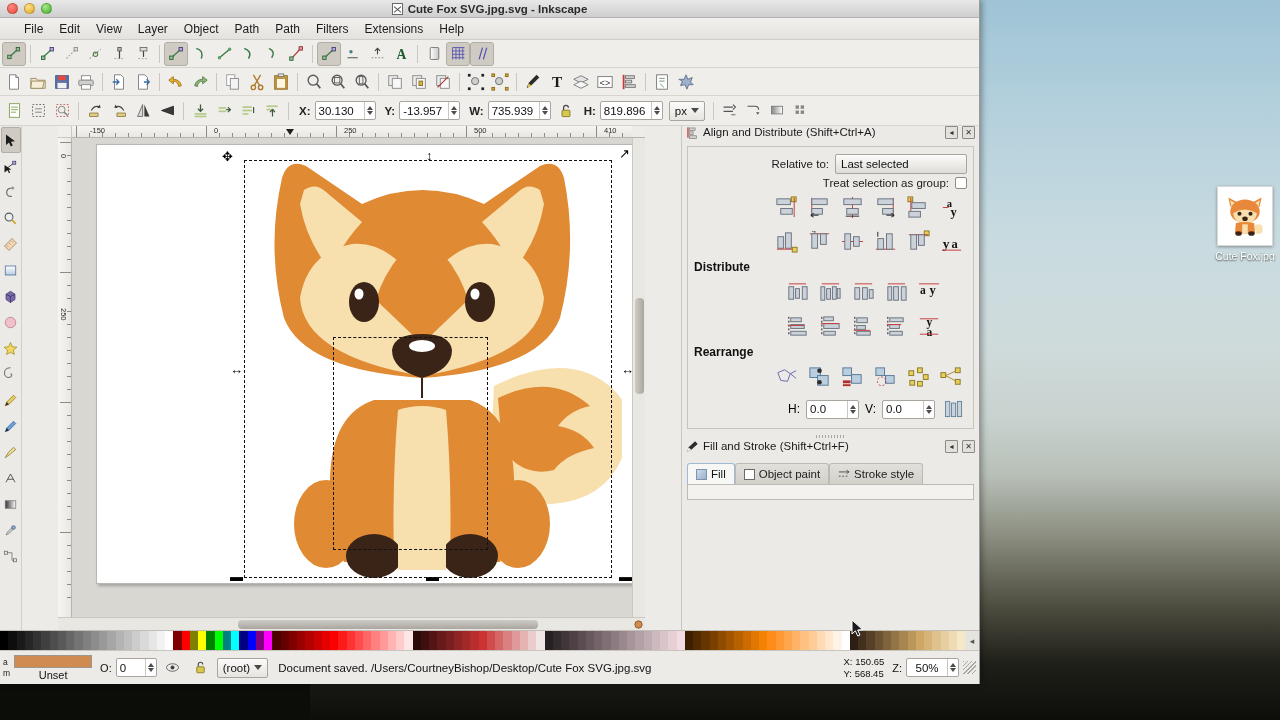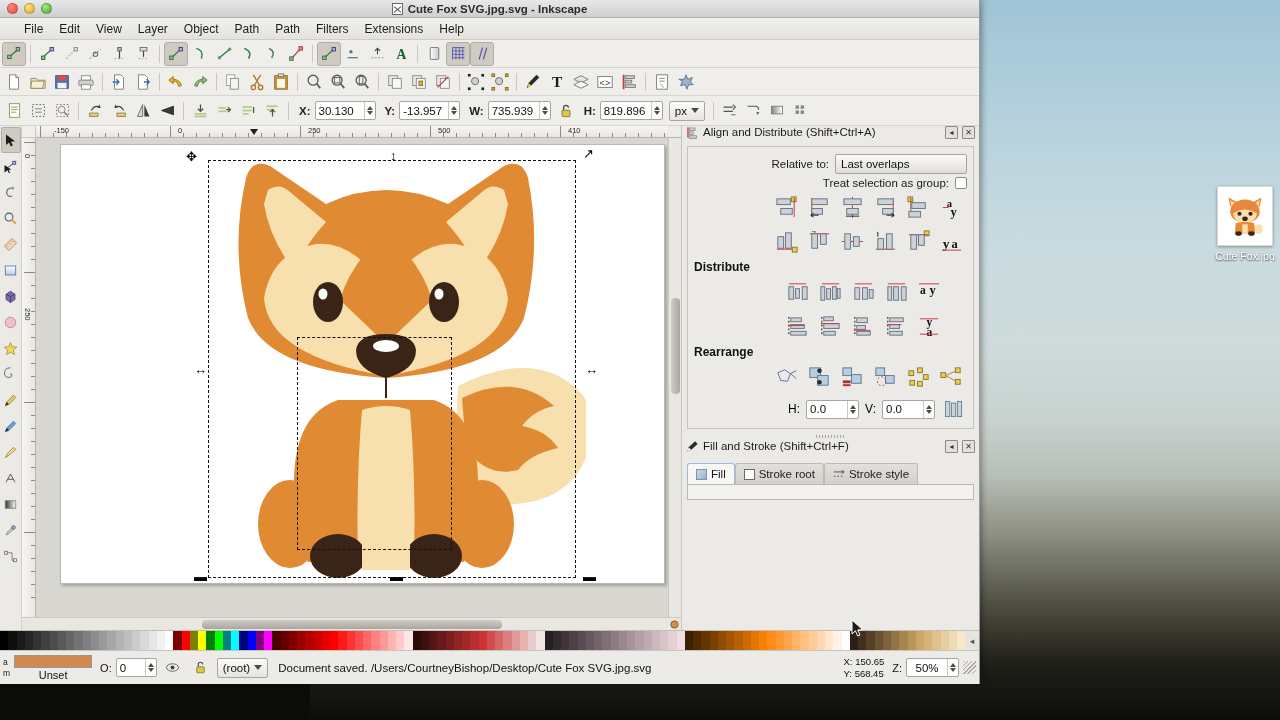--- a/index.html
+++ b/index.html
@@ -126,21 +126,21 @@
   .spin .arrows i { display:block; width:0;height:0;margin:0 auto;
                     border-left:3px solid transparent;border-right:3px solid transparent; }
   .spin .arrows i.u { border-bottom:4px solid #4c4c4c; margin-bottom:1px; }
   .spin .arrows i.d { border-top:4px solid #4c4c4c; }
   .combo { display:flex; align-items:center; gap:4px; background:linear-gradient(to bottom,#fbfbfa,#e6e4df);
            border:1px solid #a9a59e; border-radius:2px; height:20px; padding:0 5px; font-size:11.5px; color:#111; }
   .combo .chev { width:0;height:0;border-left:4px solid transparent;border-right:4px solid transparent;
                  border-top:5px solid #4a4a4a; }
 
   
-  #mid { flex:1 1 auto; display:flex; min-height:0; }
+  #mid { flex:1 1 auto; display:flex; min-height:0;gap:36px; }
 
   
   #toolbox { width:22px; flex:0 0 22px; background:#eceae6; border-right:1px solid #d2d0ca;
              display:flex; flex-direction:column; align-items:center; padding-top:1px; }
   #toolbox .tool { width:20px; height:26px; display:flex; align-items:center; justify-content:center; }
   #toolbox .tool.on { background:#cfcbc3; border:1px solid #b3aea5; border-radius:2px; }
 
   
   #canvascol { flex:1 1 auto; display:flex; flex-direction:column; min-width:0; }
   #rulerrow { height:12px; flex:0 0 12px; display:flex; background:#f1efeb; }
@@ -1065,21 +1065,21 @@
           <span class="sp"></span>
           <span class="hbtn">◂</span>
           <span class="hbtn">✕</span>
         </div>
 
         <div class="dlg-body">
 
           <div class="rowr">
             <span class="lbl">Relative to:</span>
             <div class="selcombo">
-              <span>Last overlaps</span>
+              <span>Last selected</span>
               <span class="chev"></span>
             </div>
           </div>
 
           <div class="rowr">
             <span class="lbl">Treat selection as group:</span>
             <div class="chk"></div>
           </div>
 
           <div class="gbtns">
@@ -1373,21 +1373,21 @@
           <span class="hbtn">◂</span>
           <span class="hbtn">✕</span>
         </div>
         <div class="tabs">
           <div class="tab active">
             <span style="display:inline-block;width:11px;height:11px;background:linear-gradient(135deg,#cfdaea,#9ab2cc);border:1px solid #7d93ae;"></span>
             <span>Fill</span>
           </div>
           <div class="tab">
             <span style="display:inline-block;width:11px;height:11px;background:#fff;border:1px solid #6a6a6a;"></span>
-            <span>Stroke root</span>
+            <span>Object paint</span>
           </div>
           <div class="tab">
             <svg width="12" height="11" viewBox="0 0 14 12">
               <path d="M1 3 H12 M10 1 L13 3 L10 5" stroke="#444" fill="none"></path>
               <path d="M1 8 H12" stroke="#444" stroke-dasharray="2 2"></path>
             </svg>
             <span>Stroke style</span>
           </div>
         </div>
         <div class="tabpane"></div>

